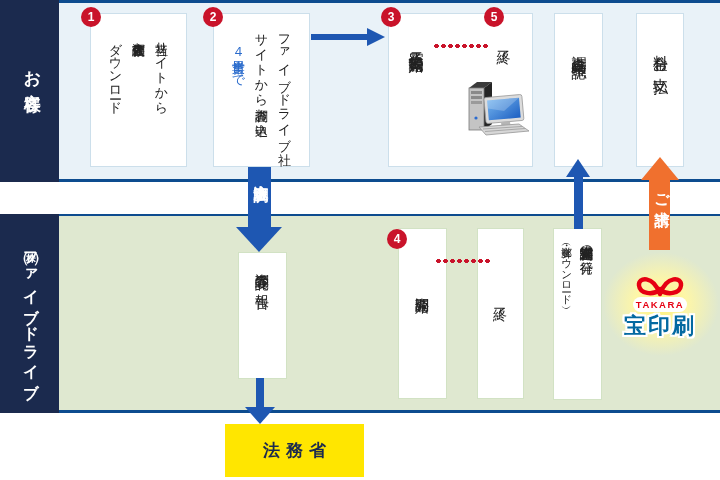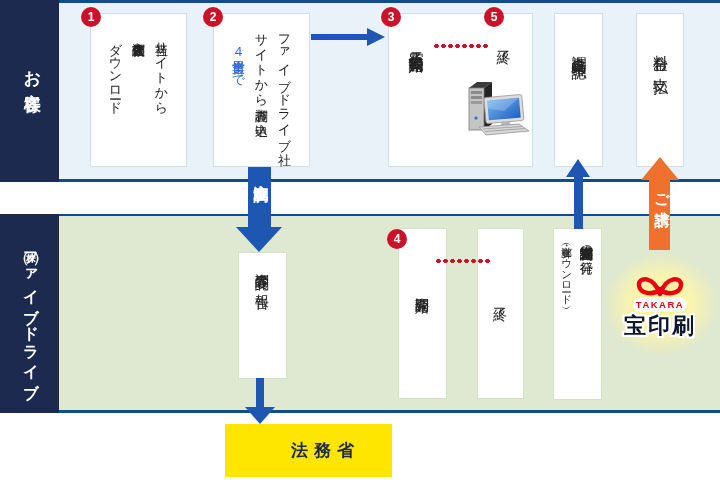--- a/index.html
+++ b/index.html
@@ -36,30 +36,30 @@
   .tri{width:0;height:0;}
   .tri-right{border-top:9px solid transparent;border-bottom:9px solid transparent;border-left:18px solid var(--arrow-blue);}
   .tri-down-big{border-left:23px solid transparent;border-right:23px solid transparent;border-top:25px solid var(--arrow-blue);}
   .tri-down-sm{border-left:15px solid transparent;border-right:15px solid transparent;border-top:17px solid var(--arrow-blue);}
   .tri-up-blue{border-left:12px solid transparent;border-right:12px solid transparent;border-bottom:18px solid var(--arrow-blue);}
   .tri-up-orange{border-left:19px solid transparent;border-right:19px solid transparent;border-bottom:23px solid var(--orange);}
   .arrow-label{position:absolute;writing-mode:vertical-rl;color:#fff;font-weight:bold;z-index:5;white-space:pre;}
 
   
   .ministry{position:absolute;left:225px;top:424px;width:139px;height:53px;background:var(--yellow);
-    display:flex;align-items:center;justify-content:center;padding-left:28px;}
+    display:flex;align-items:center;justify-content:center;}
   .ministry span{color:var(--navy);font-weight:bold;font-size:17px;letter-spacing:6px;text-indent:6px;}
 
   
   .glow{position:absolute;left:603px;top:252px;width:116px;height:104px;border-radius:50%;
     background:radial-gradient(closest-side,#fff176 0%,#fdf6a8 45%,rgba(253,246,168,0) 100%);z-index:1;}
   .takara-pill{position:absolute;left:633px;top:297px;width:54px;height:15px;background:#fff;border-radius:8px;
     color:var(--logo-red);font-size:9.5px;font-weight:bold;letter-spacing:1.5px;text-align:center;line-height:15px;z-index:2;}
   .takara-name{position:absolute;left:620px;top:311px;width:80px;text-align:center;font-size:22px;font-weight:800;
-    color:#0f172a;letter-spacing:2px;z-index:2;
+    color:#0369a1;letter-spacing:2px;z-index:2;
     text-shadow:-2px -2px 0 #fff,2px -2px 0 #fff,-2px 2px 0 #fff,2px 2px 0 #fff,0 2px 0 #fff,0 -2px 0 #fff,2px 0 0 #fff,-2px 0 0 #fff;}
   .ribbon{position:absolute;left:634px;top:273px;z-index:2;}
 
   .note-blue{color:var(--note-blue);padding-top:24px;}
   .sub-col{font-size:10.5px;padding-top:10px;letter-spacing:0;}
   svg{display:block;}
 </style>
 </head>
 <body>
 

